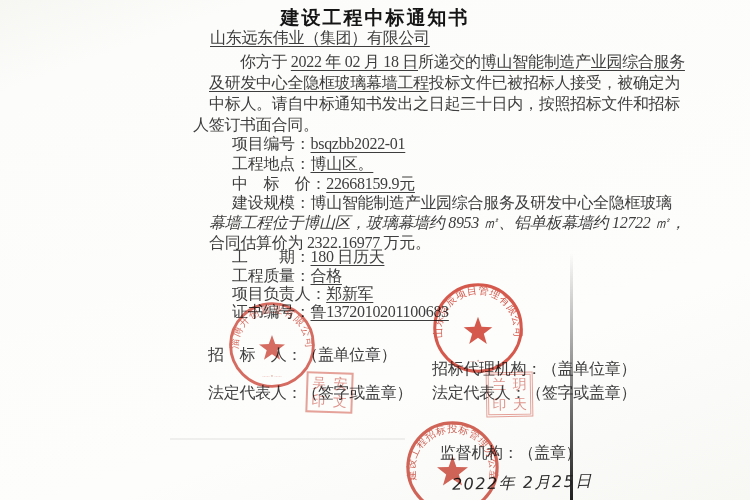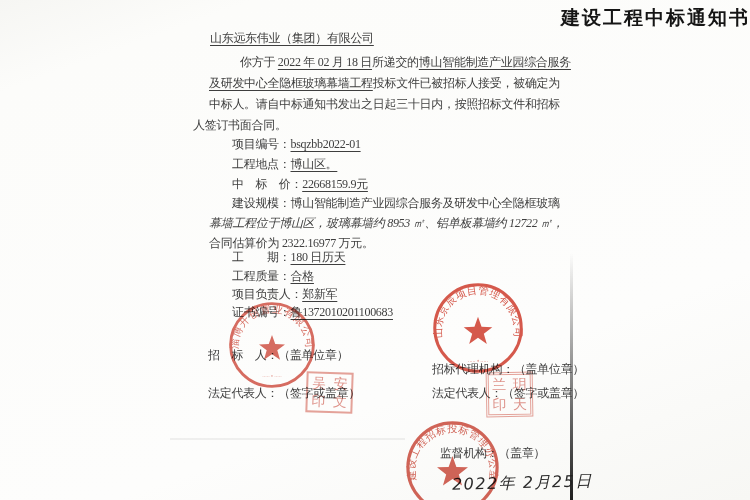--- a/index.html
+++ b/index.html
@@ -2,26 +2,26 @@
 <html><head>
 <meta charset="utf-8">
 <style>
   html,body{margin:0;padding:0;}
   body{
     width:750px;height:500px;overflow:hidden;position:relative;
     background:linear-gradient(160deg,#f6f6f3 0%,#fcfcfa 12%,#fdfdfc 70%,#f7f7f4 100%);
     font-family:"Liberation Serif","DejaVu Serif",serif;
   }
   .line{
-    position:absolute;font-size:12px;letter-spacing:-0.3px;color:#3e3e3e;
+    position:absolute;font-size:16px;letter-spacing:-0.3px;color:#3e3e3e;
     white-space:nowrap;line-height:16px;
   }
   .u{text-decoration:underline;text-underline-offset:3px;text-decoration-thickness:1px;}
   .title{
-    position:absolute;left:0;top:5px;width:750px;text-align:right;
+    position:absolute;left:0;top:5px;width:750px;text-align:center;
     font-size:19px;font-weight:bold;letter-spacing:2px;color:#151515;
     font-family:"Liberation Sans","DejaVu Sans",sans-serif;
   }
   .stampc{position:absolute;mix-blend-mode:multiply;}
   .seal{
     position:absolute;display:grid;grid-template-columns:1fr 1fr;
     align-items:center;justify-items:center;
     border:2px solid rgba(206,72,56,.5);color:rgba(198,58,44,.55);
     font-size:14px;line-height:17px;mix-blend-mode:multiply;
     font-family:"Liberation Serif",serif;

